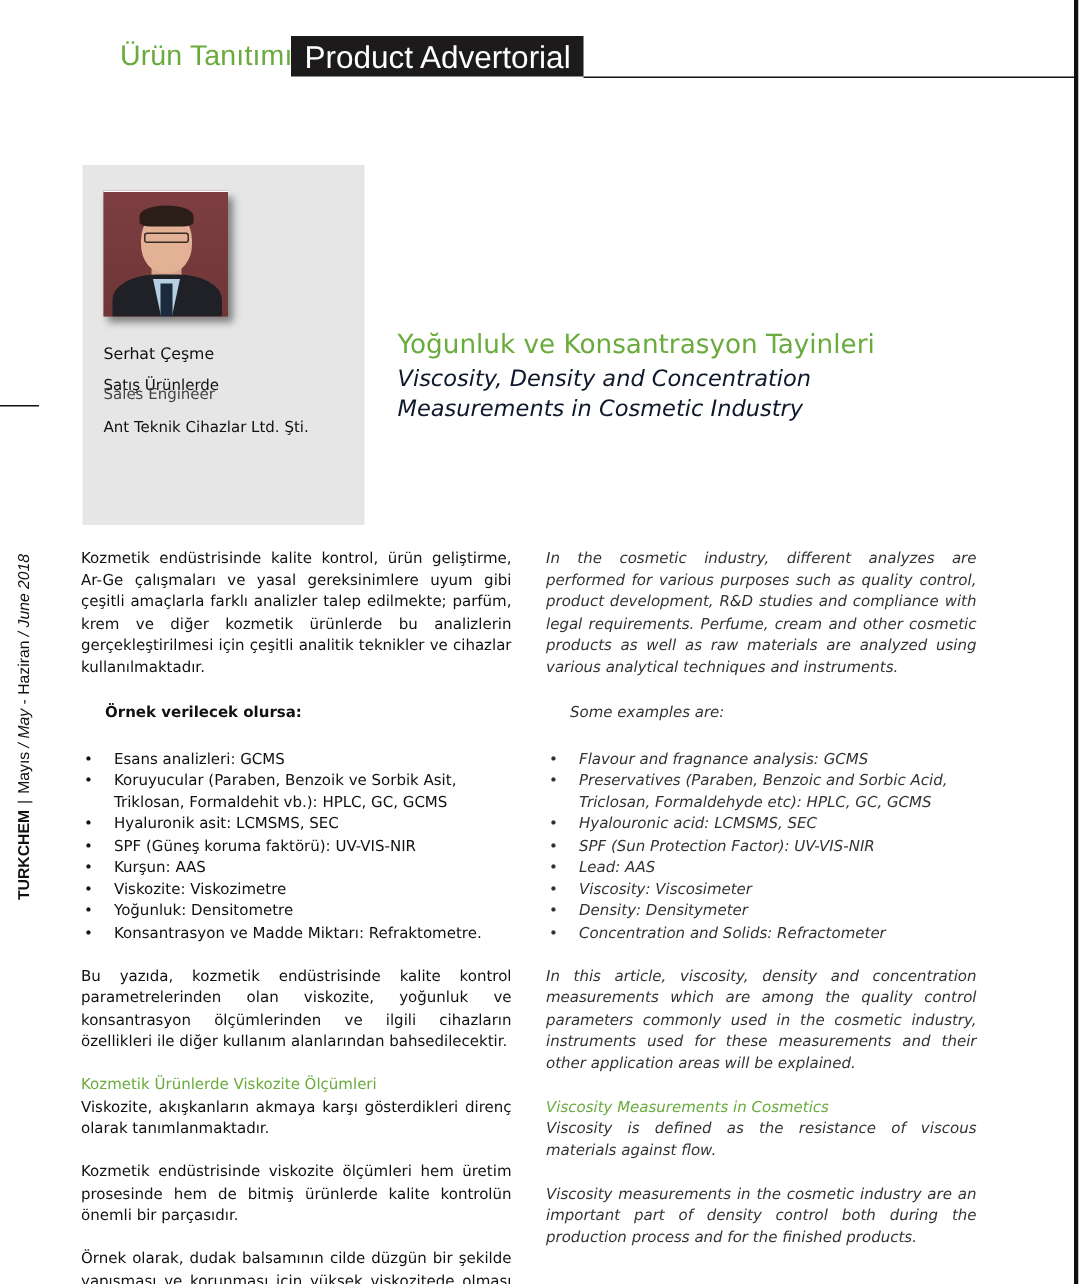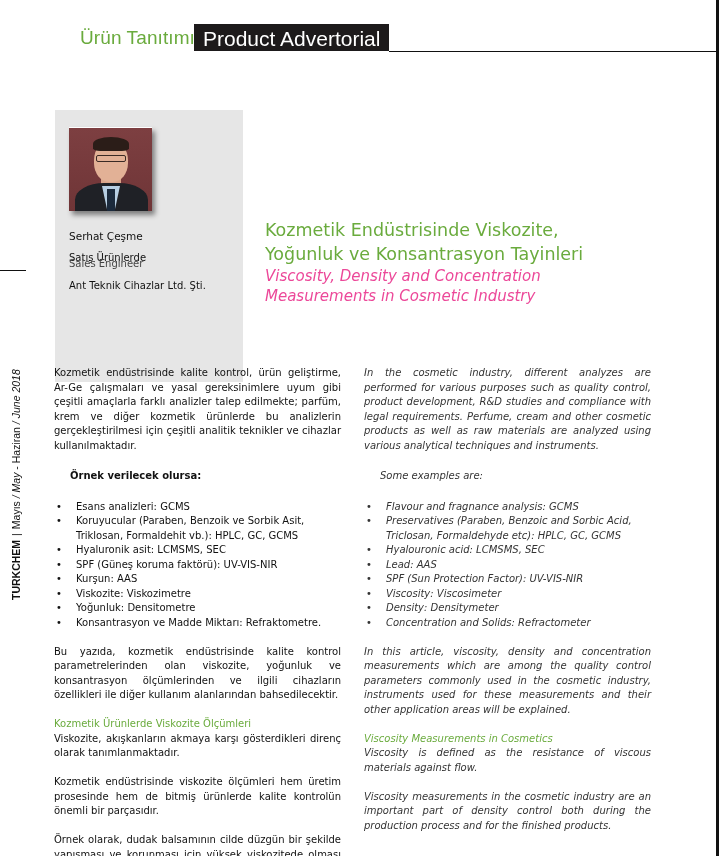--- a/index.html
+++ b/index.html
@@ -83,21 +83,21 @@
     }
     .side-caption .brand { font-weight: bold; }
     .side-caption .sep { margin: 0 4px; }
     .side-caption .it { font-style: italic; }
 
     .author-box {
       position: absolute;
       left: 55px;
       top: 110px;
       width: 188px;
-      height: 272px;
+      height: 240px;
       background: #e6e6e6;
     }
     .photo {
       position: absolute;
       left: 14px;
       top: 17px;
       width: 83px;
       height: 83px;
       background: #7a3b3d;
       box-shadow: 3px 4px 5px rgba(0,0,0,0.45);
@@ -173,21 +173,21 @@
     }
     .title-tr {
       color: #6aab3d;
       font-family: "DejaVu Sans", sans-serif;
       font-size: 17.5px;
       line-height: 24px;
       font-weight: normal;
       margin: 0;
     }
     .title-en {
-      color: #ec4899;
+      color: #0f172a;
       font-family: "DejaVu Sans", sans-serif;
       font-style: italic;
       font-size: 15px;
       line-height: 20px;
       margin: 0;
     }
 
     .col {
       position: absolute;
       top: 366px;
@@ -255,21 +255,20 @@
     <div class="shirt"></div>
     <div class="tie"></div>
   </div>
   <div class="author-name">Serhat Çeşme</div>
   <div class="author-title">Satış Ürünlerde</div>
   <div class="author-title-en">Sales Engineer</div>
   <div class="author-company">Ant Teknik Cihazlar Ltd. Şti.</div>
 </div>
 
 <div class="title-block">
-  <div class="title-tr">Kozmetik Endüstrisinde Viskozite,</div>
   <div class="title-tr">Yoğunluk ve Konsantrasyon Tayinleri</div>
   <div class="title-en">Viscosity, Density and Concentration</div>
   <div class="title-en">Measurements in Cosmetic Industry</div>
 </div>
 
 <div class="col col-left">
   <p>Kozmetik endüstrisinde kalite kontrol, ürün geliştirme, Ar-Ge çalışmaları ve yasal gereksinimlere uyum gibi çeşitli amaçlarla farklı analizler talep edilmekte; parfüm, krem ve diğer kozmetik ürünlerde bu analizlerin gerçekleştirilmesi için çeşitli analitik teknikler ve cihazlar kullanılmaktadır.</p>
   <p class="lead">Örnek verilecek olursa:</p>
   <ul>
     <li>Esans analizleri: GCMS</li>
@@ -288,22 +287,22 @@
   <p>Örnek olarak, dudak balsamının cilde düzgün bir şekilde yapışması ve korunması için yüksek viskozitede olması gerekmektedir. Bunun tam tersine, bir vücut</p>
 </div>
 
 <div class="col col-right">
   <p>In the cosmetic industry, different analyzes are performed for various purposes such as quality control, product development, R&amp;D studies and compliance with legal requirements. Perfume, cream and other cosmetic products as well as raw materials are analyzed using various analytical techniques and instruments.</p>
   <p class="lead">Some examples are:</p>
   <ul>
     <li>Flavour and fragnance analysis: GCMS</li>
     <li>Preservatives (Paraben, Benzoic and Sorbic Acid, Triclosan, Formaldehyde etc): HPLC, GC, GCMS</li>
     <li>Hyalouronic acid: LCMSMS, SEC</li>
+    <li>SPF (Sun Protection Factor): UV-VIS-NIR</li>
     <li>Lead: AAS</li>
-    <li>SPF (Sun Protection Factor): UV-VIS-NIR</li>
     <li>Viscosity: Viscosimeter</li>
     <li>Density: Densitymeter</li>
     <li>Concentration and Solids: Refractometer</li>
   </ul>
   <p>In this article, viscosity, density and concentration measurements which are among the quality control parameters commonly used in the cosmetic industry, instruments used for these measurements and their other application areas will be explained.</p>
   <p class="subhead">Viscosity Measurements in Cosmetics</p>
   <p class="sub-para">Viscosity is defined as the resistance of viscous materials against flow.</p>
   <p>Viscosity measurements in the cosmetic industry are an important part of density control both during the production process and for the finished products.</p>
 </div>
 

